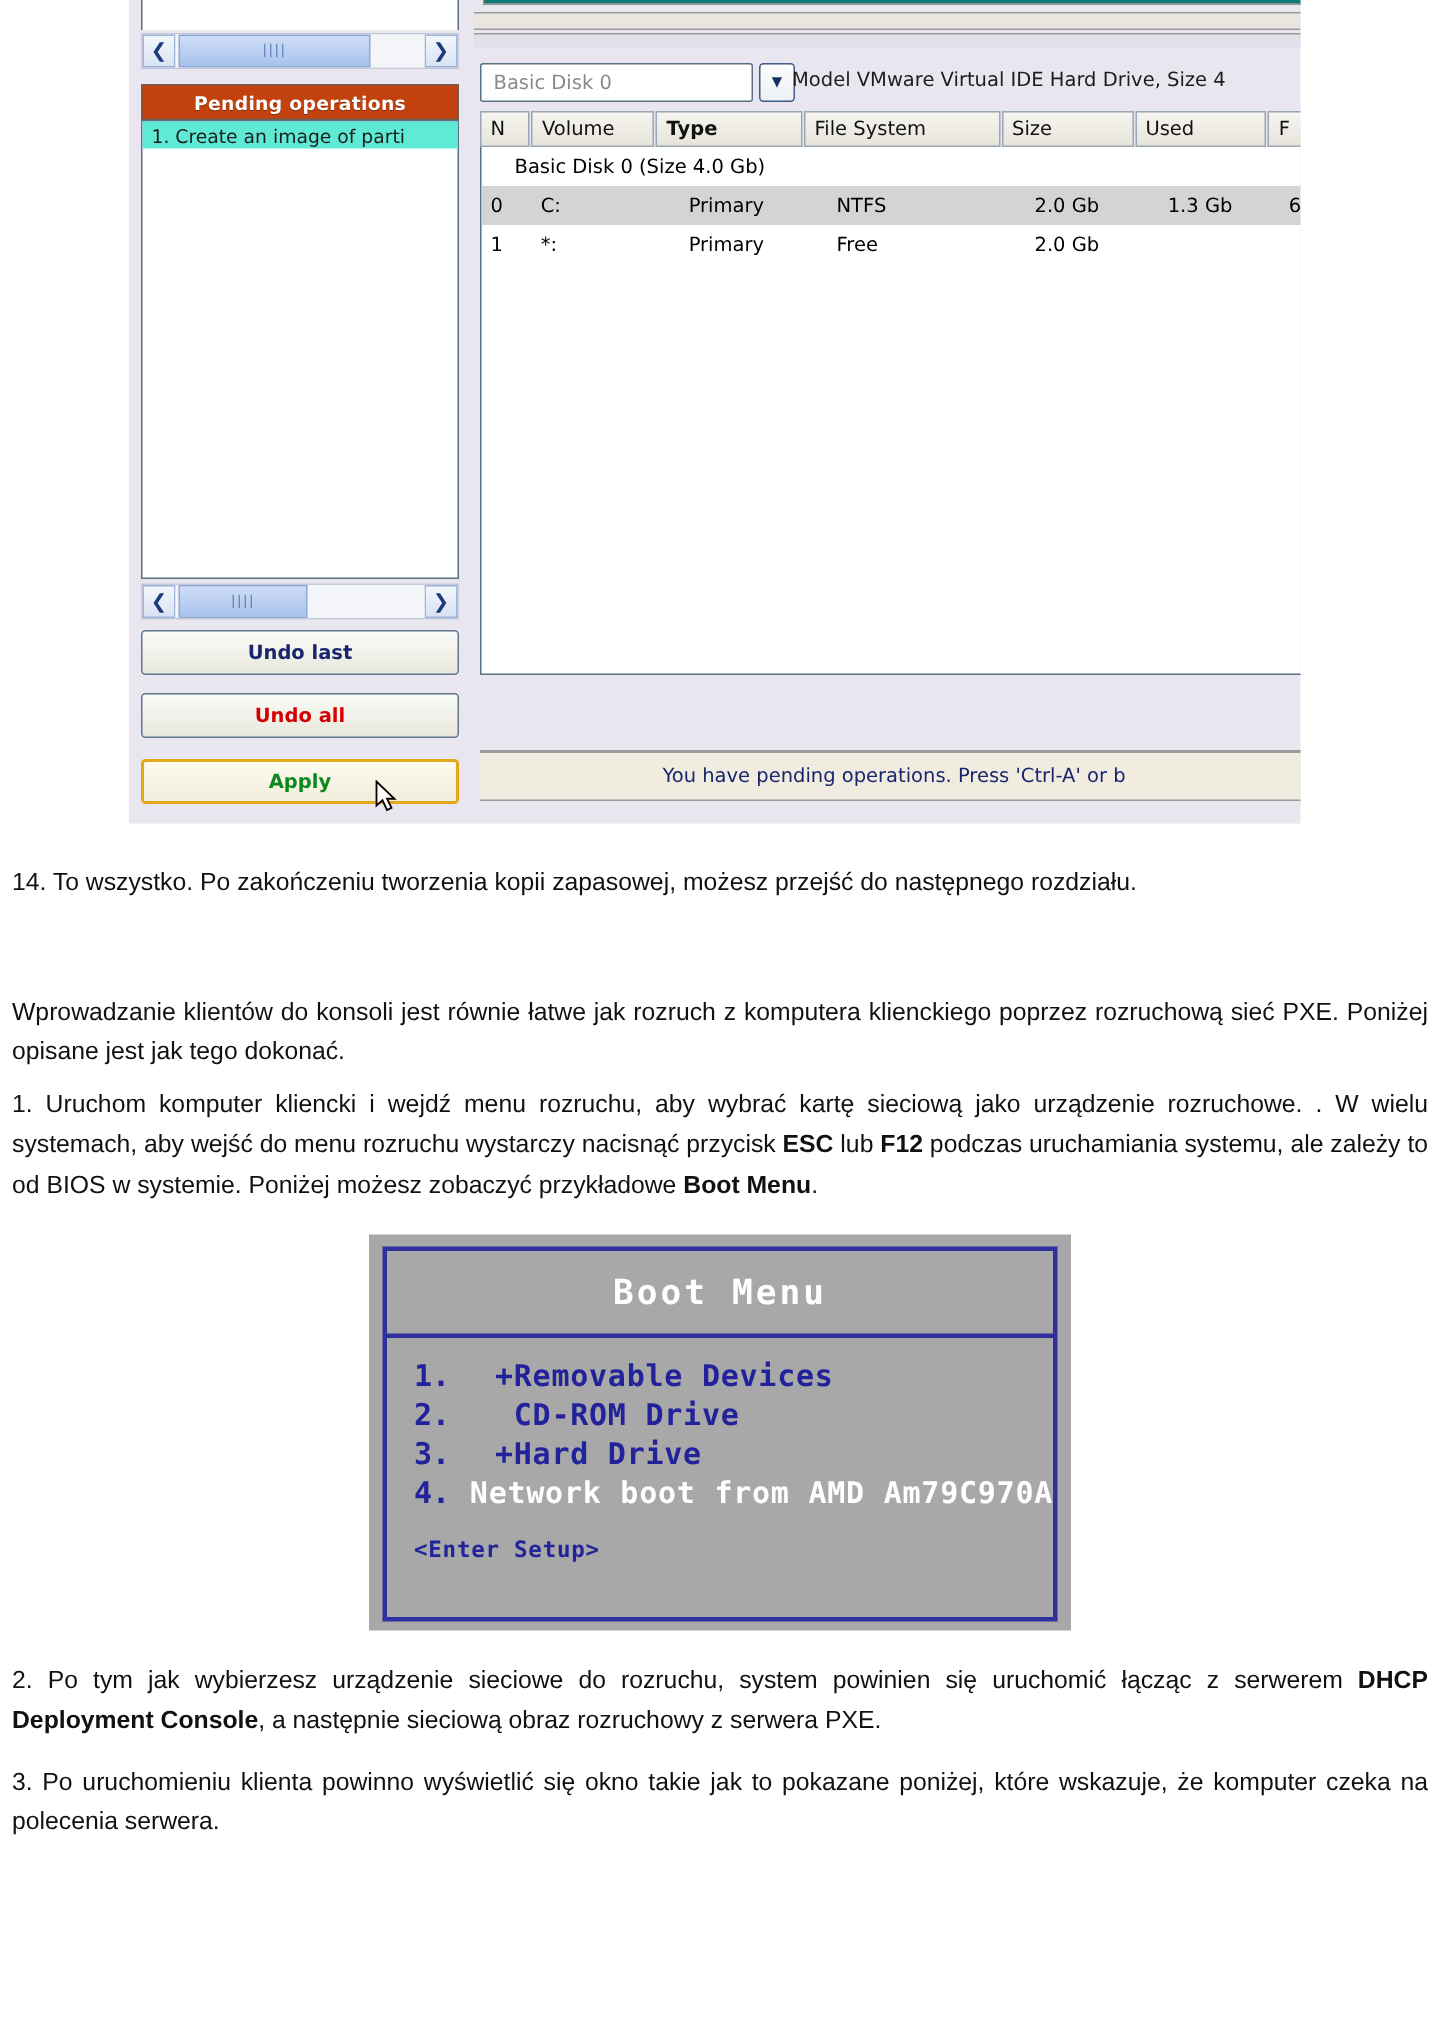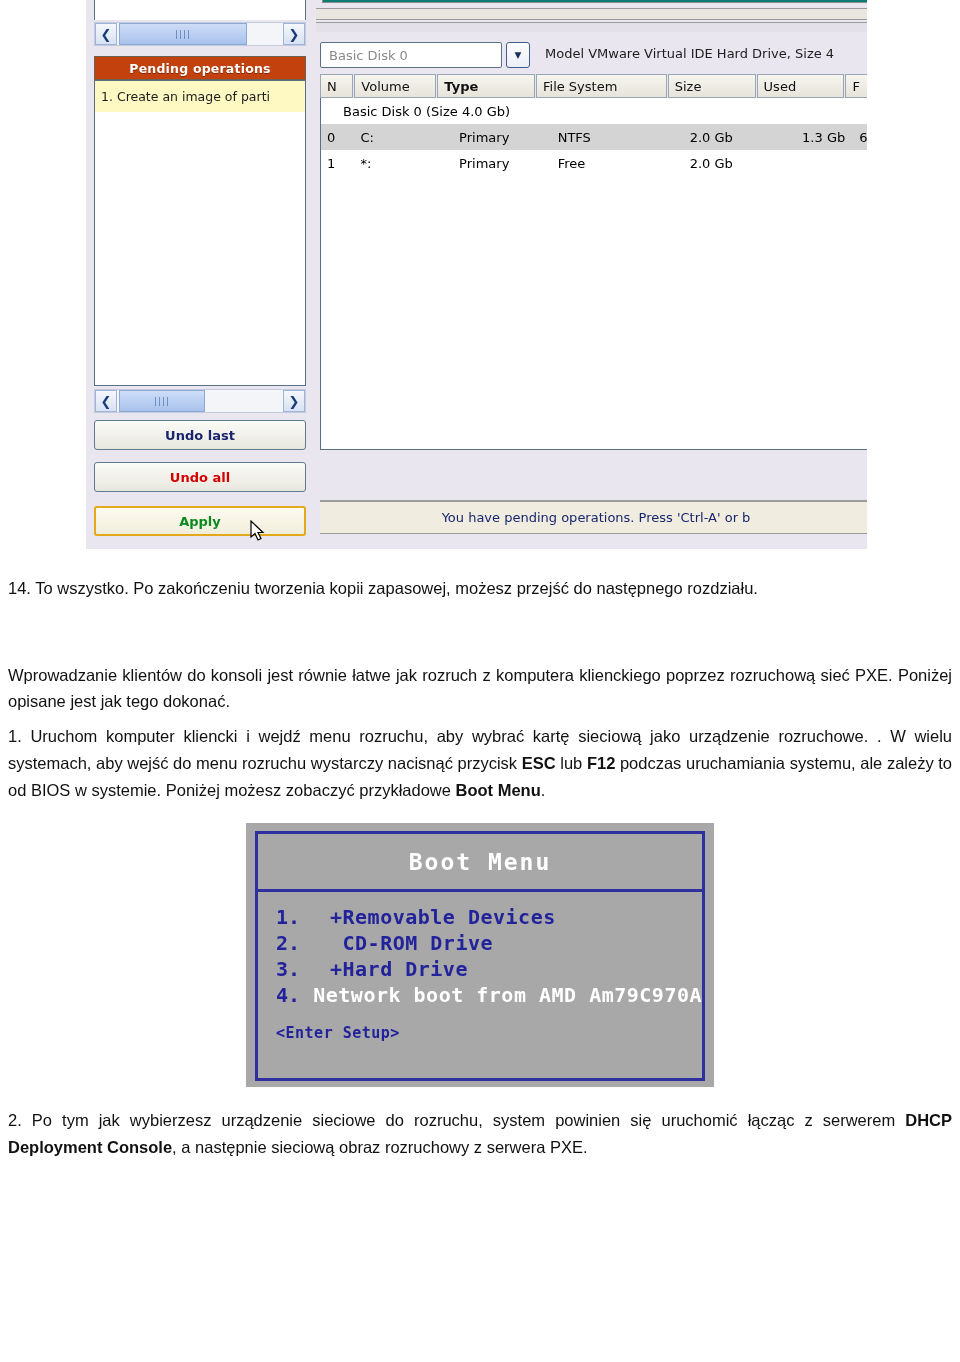--- a/index.html
+++ b/index.html
@@ -60,21 +60,21 @@
     color: #ffffff; font-size: 12.5px; font-weight: bold;
     display: flex; align-items: center; justify-content: center;
     letter-spacing: 0.2px;
     text-shadow: 0 1px 0 rgba(0,0,0,.35);
   }
   .pend-body {
     position: absolute; left: 4px; top: 80px; width: 212px; height: 306px;
     background: #fff; border: 1px solid #5a7184;
   }
   .pend-item {
-    height: 31px; background: #fef9c3;
+    height: 18px; background: #5eead4;
     display: flex; align-items: center;
     padding-left: 6px; font-size: 12.5px; color: #1d1d1d;
     white-space: nowrap; overflow: hidden; text-align: center;
   }
 
   .btn {
     position: absolute; left: 4px; width: 212px; height: 30px;
     background: linear-gradient(#fbfbf7,#e8e7de);
     border: 1px solid #5f7a90; border-radius: 3px;
     font-size: 13px; font-weight: bold;
@@ -106,21 +106,21 @@
     font-size: 13px; color: #8a8a8a;
   }
   .combo-arrow {
     position: absolute; left: 186px; top: 0; width: 24px; height: 26px;
     background: linear-gradient(#fdfdfd,#eceff5);
     border: 1px solid #3f5c8b; border-radius: 3px;
     display: flex; align-items: center; justify-content: center;
     font-size: 9px; color: #16305e;
   }
   .model-label {
-    position: absolute; left: 225px; top: 4px;
+    position: absolute; left: 208px; top: 4px;
     font-size: 13px; color: #1d1d1d; white-space: nowrap;
   }
 
   .tbl { position: absolute; left: 6px; top: 74px; width: 552px; }
   .tbl-head { display: flex; height: 24px; }
   .th {
     background: linear-gradient(#f6f5ef,#e6e4da);
     border: 1px solid #9aa7b5;
     border-right: 1px solid #9aa7b5;
     margin-right: 1px;
@@ -278,21 +278,21 @@
             <div class="tr group">
               <span>Basic Disk 0 (Size 4.0 Gb)</span>
             </div>
 
             <div class="tr sel">
               <div class="td" style="width:34px;">0</div>
               <div class="td" style="width:84px;">C:</div>
               <div class="td" style="width:100px; padding-left:22px;">Primary</div>
               <div class="td" style="width:134px; padding-left:22px;">NTFS</div>
               <div class="td" style="width:90px; padding-left:22px;">2.0 Gb</div>
-              <div class="td" style="width:90px; padding-left:22px;text-align:right;">1.3 Gb</div>
+              <div class="td" style="width:90px; padding-left:22px;">1.3 Gb</div>
               <div class="td" style="width:26px; padding-left:14px;">6</div>
             </div>
 
             <div class="tr">
               <div class="td" style="width:34px;">1</div>
               <div class="td" style="width:84px;">*:</div>
               <div class="td" style="width:100px; padding-left:22px;">Primary</div>
               <div class="td" style="width:134px; padding-left:22px;">Free</div>
               <div class="td" style="width:90px; padding-left:22px;">2.0 Gb</div>
               <div class="td" style="width:90px; padding-left:22px;"></div>
@@ -346,15 +346,16 @@
           </div>
         </div>
         <div class="bm-setup">&lt;Enter Setup&gt;</div>
       </div>
     </div>
 
     <div class="sp-20"></div>
     <p class="body"><span>2. Po tym jak wybierzesz urządzenie sieciowe do rozruchu, system powinien się uruchomić łącząc z serwerem </span><b>DHCP Deployment Console</b><span>, a następnie sieciową obraz rozruchowy z serwera PXE.</span></p>
 
     <div class="sp-14"></div>
+    <p class="body">3. Po uruchomieniu klienta powinno wyświetlić się okno takie jak to pokazane poniżej, które wskazuje, że komputer czeka na polecenia serwera.</p>
   </div>
 
 </div>
 
 </body></html>

